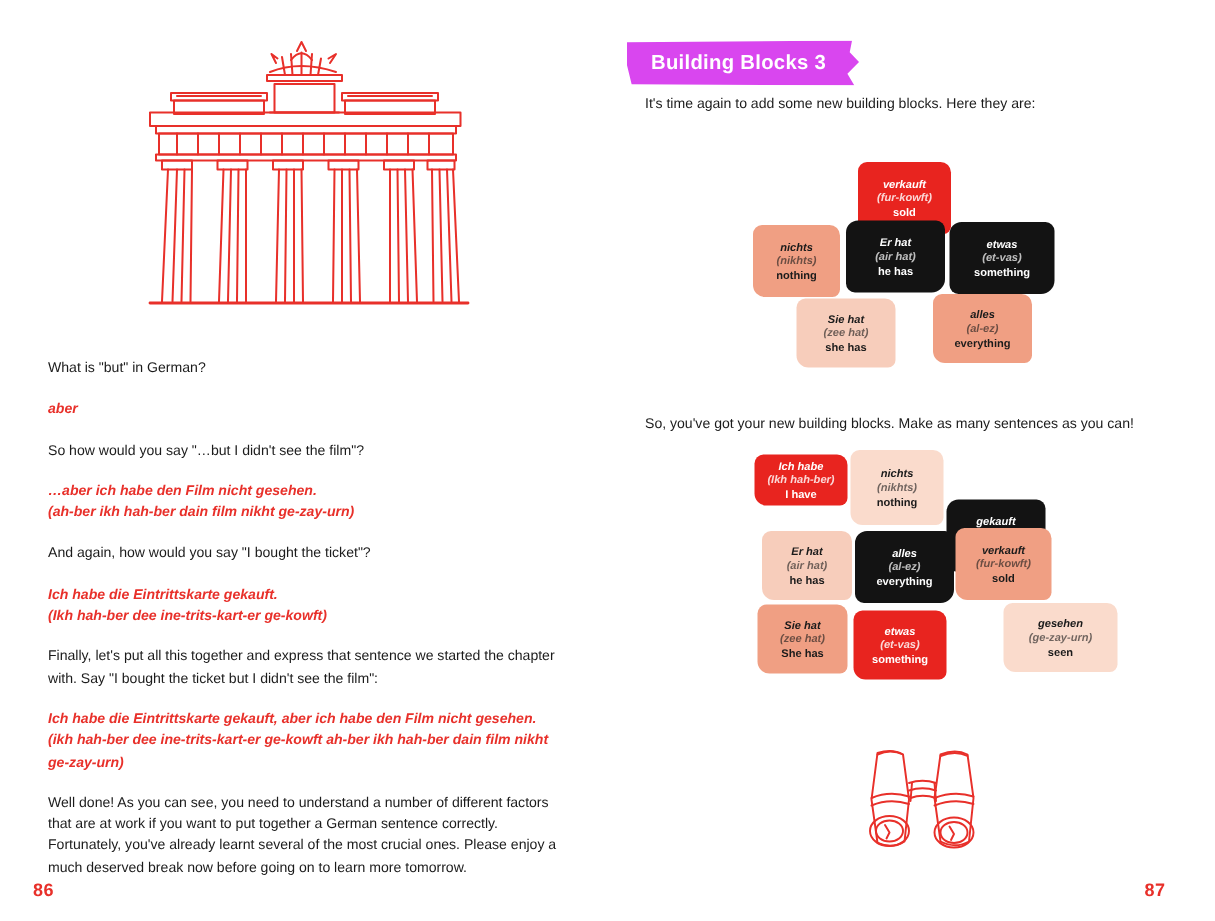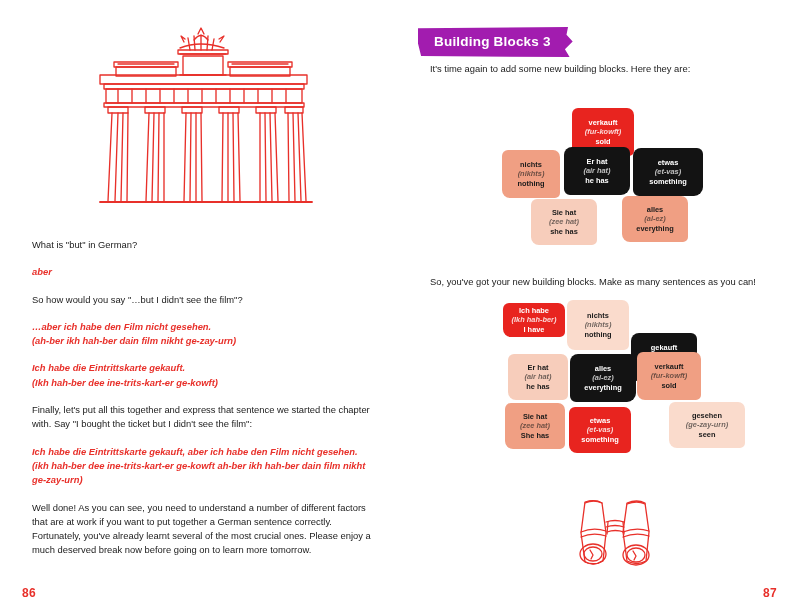--- a/index.html
+++ b/index.html
@@ -26,21 +26,21 @@
   .p span.ln{display:block;}
 
   
   .pgnum{position:absolute;bottom:14px;font-size:12px;font-weight:bold;color:#e8302a;letter-spacing:.3px;}
   .pgnum-left{left:22px;}
   .pgnum-right{right:33px;}
 
   
   .banner{
     position:absolute;left:418px;top:27px;
-    background:#a21caf;color:#ffffff;
+    background:#d946ef;color:#ffffff;
     font-size:13.5px;font-weight:bold;letter-spacing:.2px;
     padding:7px 22px 8px 16px;
     height:15px;line-height:15px;
     box-sizing:content-box;
     clip-path:polygon(0% 4%,97% 0%,96% 26%,100% 48%,95% 74%,98% 100%,2% 97%,0% 55%);
   }
   .rt-intro{position:absolute;left:430px;top:62px;width:345px;font-size:9.4px;color:#1b1b1b;line-height:14px;}
   .rt-mid{position:absolute;left:430px;top:275px;width:350px;font-size:9.4px;color:#1b1b1b;line-height:14px;}
 
   
@@ -48,21 +48,21 @@
     position:absolute;
     box-sizing:border-box;
     display:flex;flex-direction:column;align-items:center;justify-content:center;
     text-align:center;
     font-weight:bold;
     font-size:7.4px;
     line-height:9.6px;
     padding:3px 4px;
     border-radius:6px 7px 5px 8px;
   }
-  .block .de{display:block;}
+  .block .de{display:block;font-style:italic;}
   .block .ph{display:block;font-style:italic;font-weight:bold;opacity:.62;}
   .block .en{display:block;}
   .block.dark{color:#ffffff;background:#131313;border-radius:8px 6px 9px 6px;}
   .block.dark .ph{opacity:.72;}
   .block.red{color:#ffffff;background:#e8241f;}
   .block.red .ph{opacity:.82;}
   .block.salmon{color:#1b1b1b;background:#f09f83;}
   .block.peach{color:#1b1b1b;background:#f7cdbb;}
   .block.peachlight{color:#1b1b1b;background:#fadbcc;}
 
@@ -126,20 +126,21 @@
         <span class="ln">aber</span>
       </p>
 
       <p class="p">So how would you say "…but I didn't see the film"?</p>
 
       <p class="p red">
         <span class="ln">…aber ich habe den Film nicht gesehen.</span>
         <span class="ln">(ah-ber ikh hah-ber dain film nikht ge-zay-urn)</span>
       </p>
 
+      <p class="p">And again, how would you say "I bought the ticket"?</p>
 
       <p class="p red">
         <span class="ln">Ich habe die Eintrittskarte gekauft.</span>
         <span class="ln">(Ikh hah-ber dee ine-trits-kart-er ge-kowft)</span>
       </p>
 
       <p class="p">Finally, let's put all this together and express that sentence we started the chapter with. Say "I bought the ticket but I didn't see the film":</p>
 
       <p class="p red">
         <span class="ln">Ich habe die Eintrittskarte gekauft, aber ich habe den Film nicht gesehen.</span>

